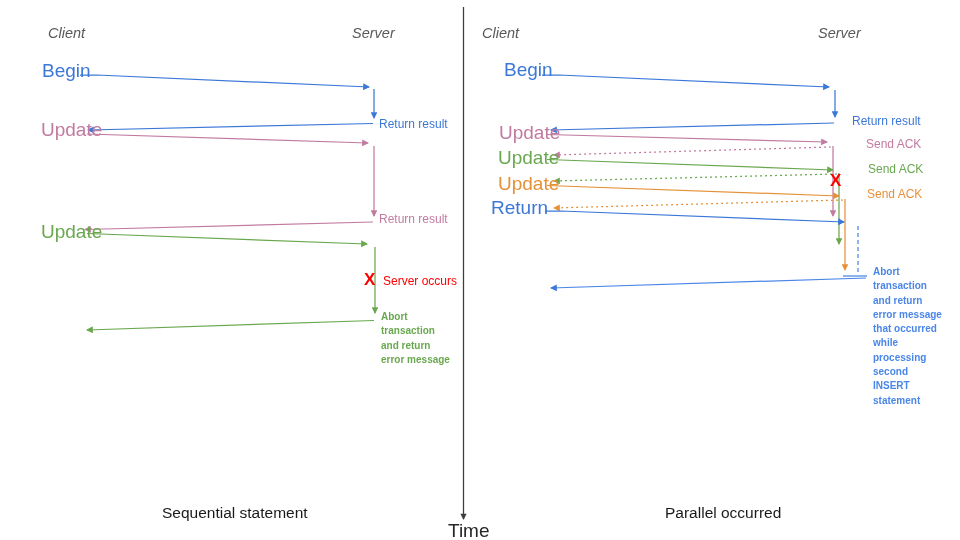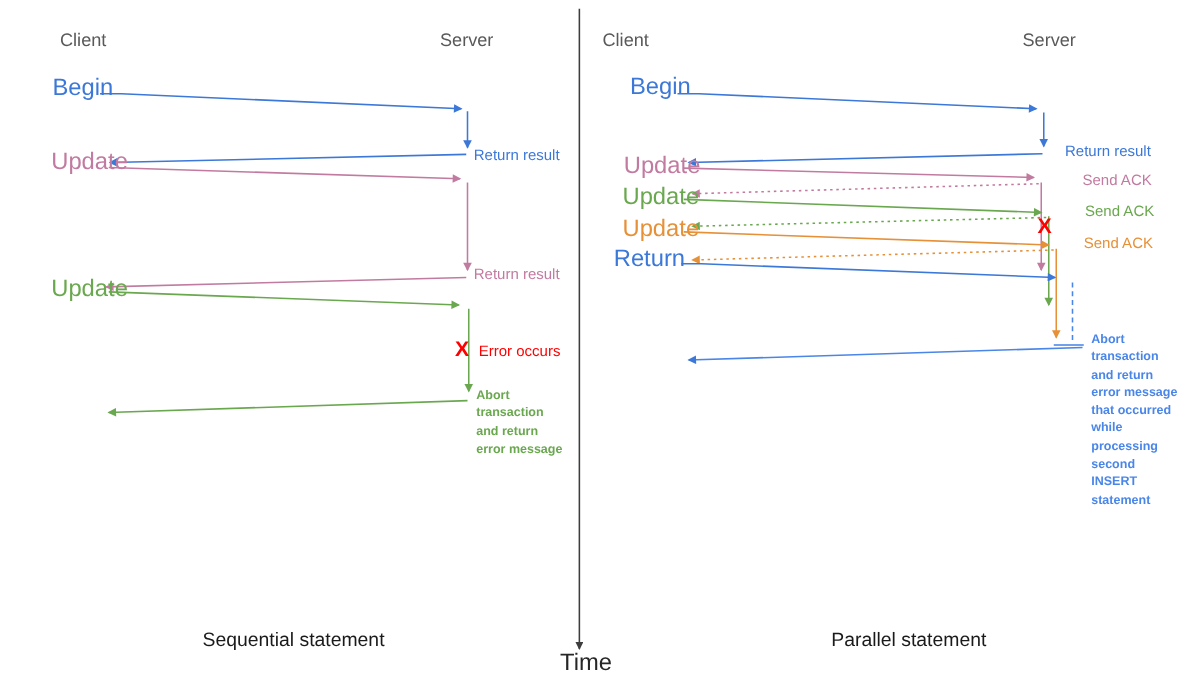--- a/index.html
+++ b/index.html
@@ -2,21 +2,21 @@
 <html style="--c-blue: #3c78d8; --c-light-blue: #4a86e8; --c-pink: #c27ba0; --c-green: #6aa84f; --c-orange: #e69138; --c-red: #ff0000; --c-header-gray: #595959; --c-axis: #3d3d3d;"><head>
 <meta charset="utf-8">
 <style>
   html,body{margin:0;padding:0;background:#fff;}
   .stage{
     position:relative;width:960px;height:540px;overflow:hidden;
     font-family:"Liberation Sans",sans-serif;background:#fff;
   }
   .stage svg{position:absolute;left:0;top:0;}
   .lbl{position:absolute;white-space:nowrap;font-size:19px;line-height:13px;}
-  .hdr{position:absolute;white-space:nowrap;font-size:14.5px;color:var(--c-header-gray,#595959);}
+  .hdr{position:absolute;white-space:nowrap;font-style:italic;font-size:14.5px;color:var(--c-header-gray,#595959);}
   .small{font-size:12px;line-height:12px;}
   .note{position:absolute;font-size:10px;line-height:14.3px;white-space:pre-line;font-weight:bold;}
   .xmark{position:absolute;font-size:17px;line-height:17px;font-weight:700;color:var(--c-red,#f00);}
   .caption{position:absolute;font-size:15.5px;color:#1a1a1a;white-space:nowrap;}
   .c-blue{color:var(--c-blue,#3c78d8);}
   .c-lblue{color:var(--c-light-blue,#4a86e8);}
   .c-pink{color:var(--c-pink,#c27ba0);}
   .c-green{color:var(--c-green,#6aa84f);}
   .c-orange{color:var(--c-orange,#e69138);}
   .c-red{color:var(--c-red,#f00);}
@@ -98,21 +98,21 @@
   <div class="hdr" style="left:48px;top:25px;">Client</div>
   <div class="hdr" style="left:352px;top:25px;">Server</div>
 
   <div class="lbl c-blue" style="left:42px;top:64px;">Begin</div>
   <div class="lbl small c-blue" style="left:379px;top:118px;">Return result</div>
   <div class="lbl c-pink" style="left:41px;top:123px;">Update</div>
   <div class="lbl small c-pink" style="left:379px;top:213px;">Return result</div>
   <div class="lbl c-green" style="left:41px;top:225px;">Update</div>
 
   <div class="xmark" style="left:364px;top:271px;">X</div>
-  <div class="lbl small c-red" style="left:383px;top:275px;">Error occurs</div>
+  <div class="lbl small c-red" style="left:383px;top:275px;">Server occurs</div>
 
   <div class="note c-green" style="left:381px;top:310px;">Abort
 transaction
 and return
 error message</div>
 
   <div class="caption" style="left:162px;top:504px;">Sequential statement</div>
 
   <div class="hdr" style="left:482px;top:25px;">Client</div>
   <div class="hdr" style="left:818px;top:25px;">Server</div>
@@ -137,17 +137,17 @@
 transaction
 and return
 error message
 that occurred
 while
 processing
 second
 INSERT
 statement</div>
 
-  <div class="caption" style="left:665px;top:504px;">Parallel statement</div>
+  <div class="caption" style="left:665px;top:504px;">Parallel occurred</div>
 
   <div class="lbl" style="left:448px;top:524px;color:#262626;">Time</div>
 
 </div>
 
 </body></html>

